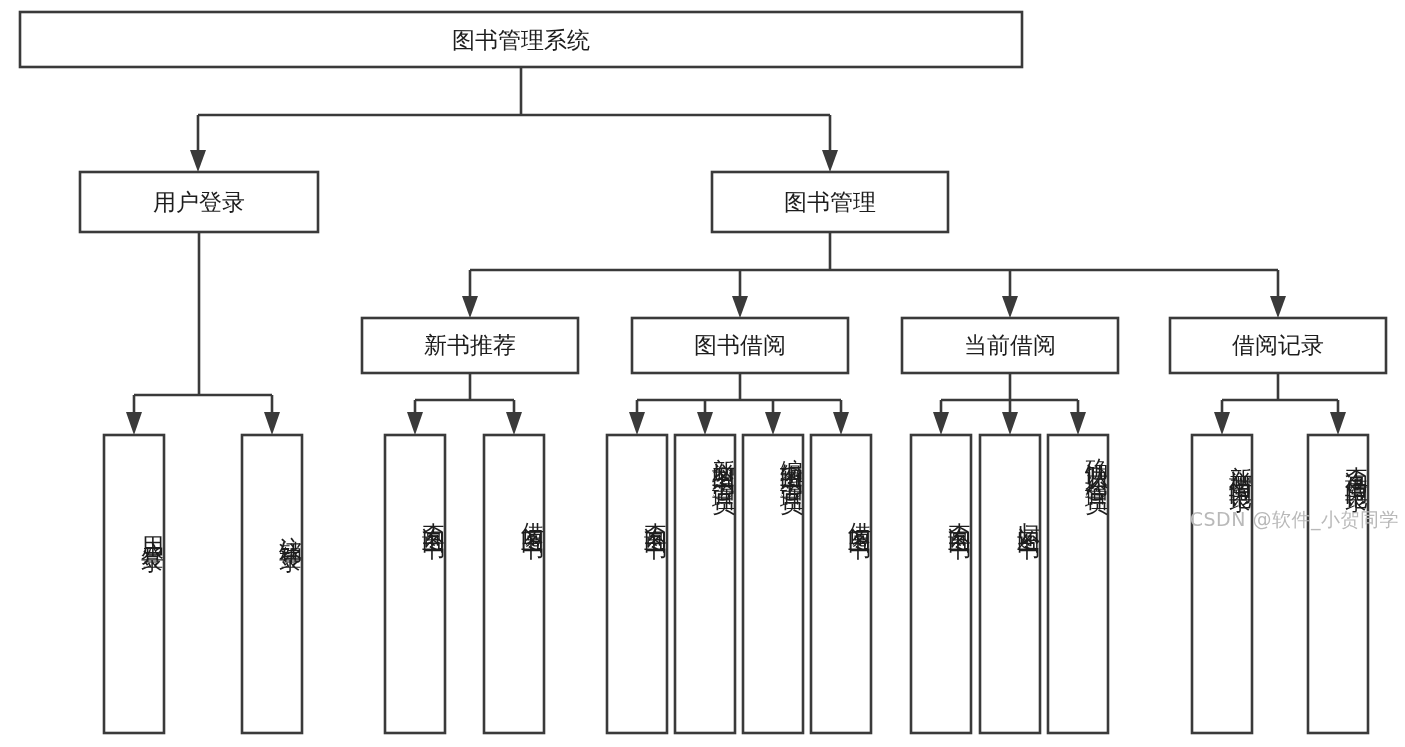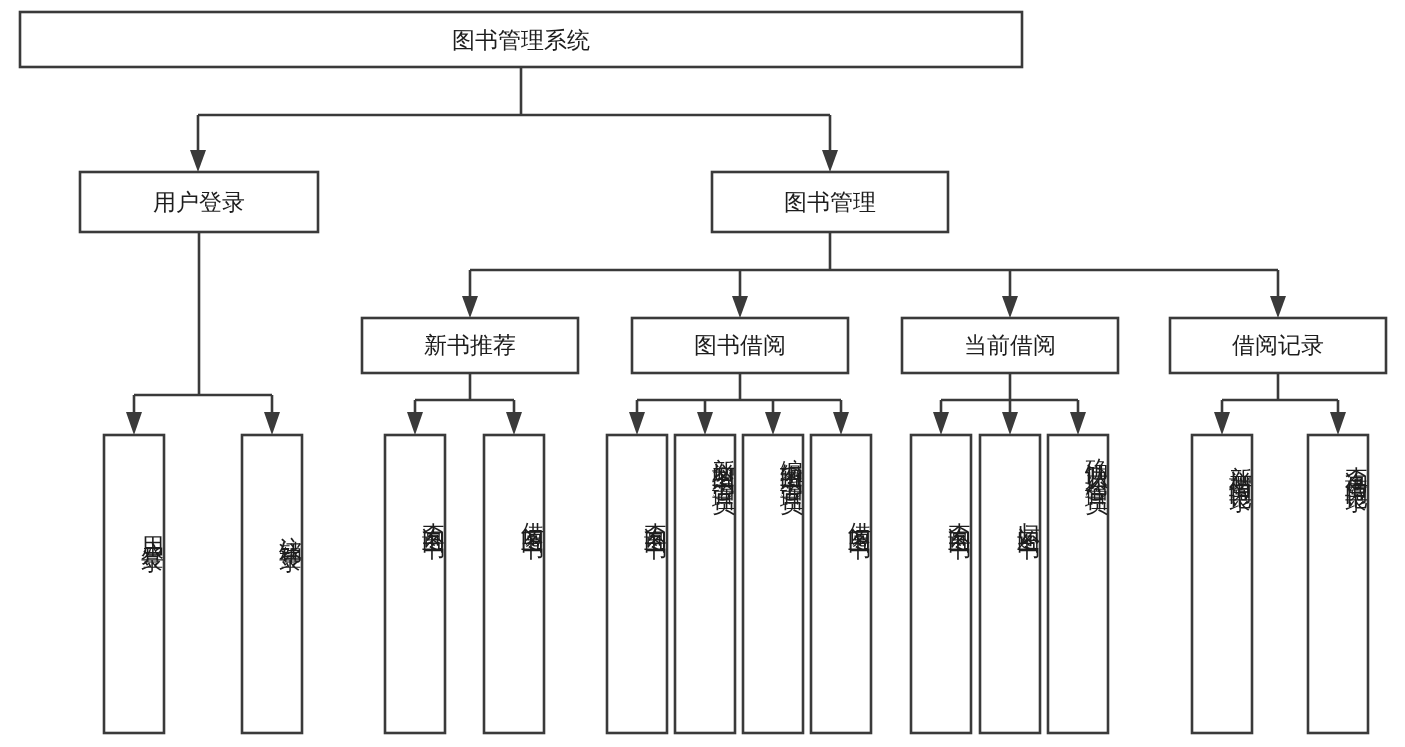--- a/index.html
+++ b/index.html
@@ -226,14 +226,15 @@
   <div class="vlabel centered" style="left:743px; top:440px; width:60px;">编辑图书（管理员）</div>
   <div class="vlabel centered" style="left:811px; top:504px; width:60px;">借阅图书</div>
 
   <div class="vlabel centered" style="left:911px; top:504px; width:60px;">查询图书</div>
   <div class="vlabel centered" style="left:980px; top:504px; width:60px;">归还图书</div>
   <div class="vlabel centered" style="left:1048px; top:440px; width:60px;">确认归还（管理员）</div>
 
   <div class="vlabel centered" style="left:1192px; top:448px; width:60px;">新增借阅记录</div>
   <div class="vlabel centered" style="left:1308px; top:448px; width:60px;">查询借阅记录</div>
 
+  <div class="watermark">CSDN @软件_小贺同学</div>
 
 </div>
 
 </body></html>

